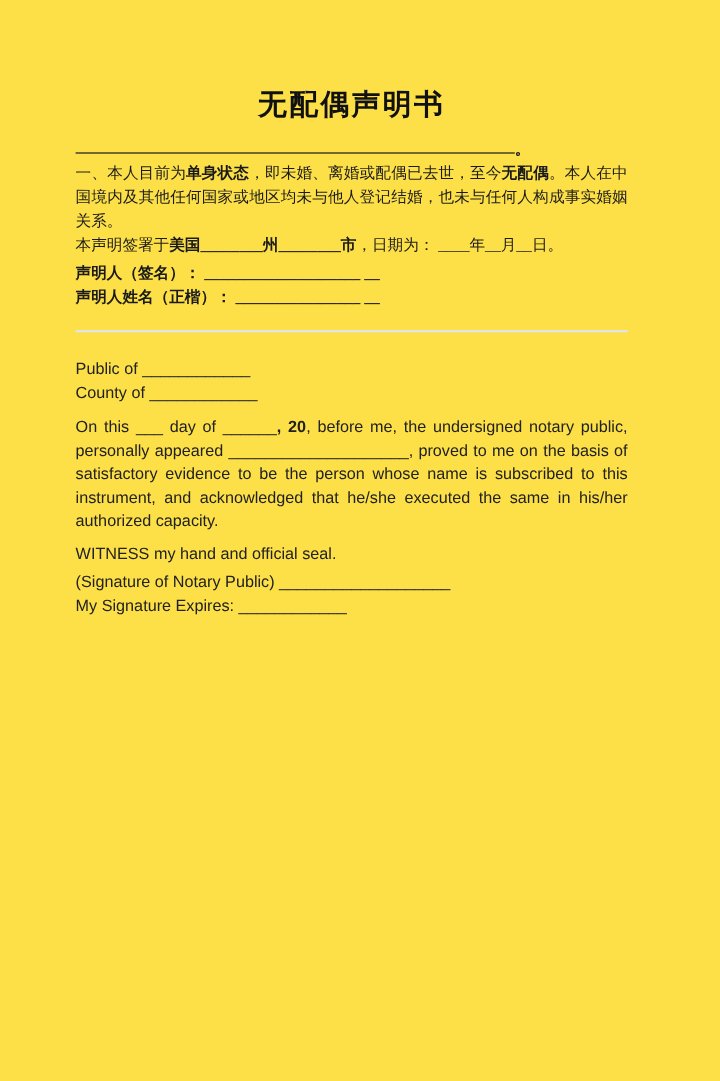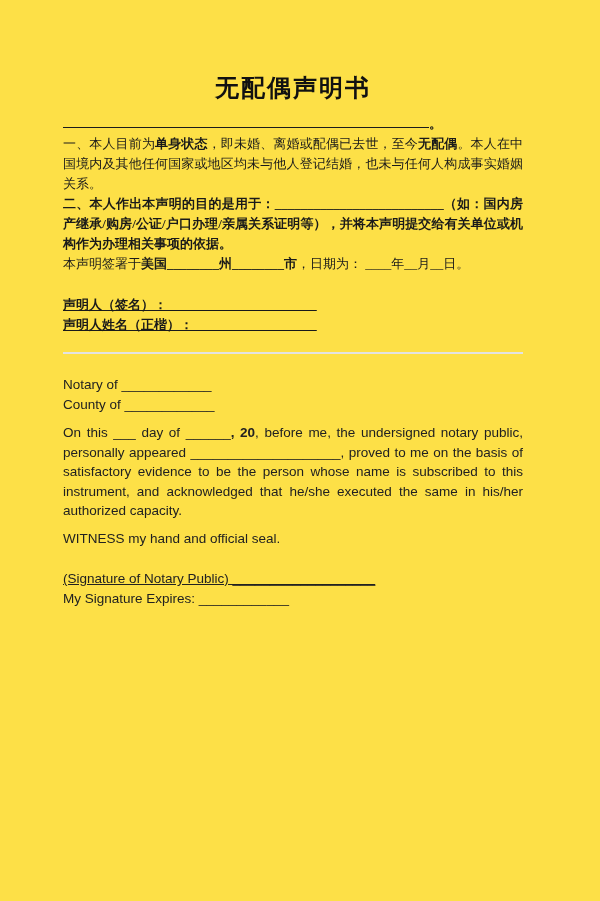--- a/index.html
+++ b/index.html
@@ -33,21 +33,21 @@
   }
   .divider { height: 2px; background: #e3e3e3; margin-top: 17px; }
   .en {
     font-family: "Liberation Sans", "DejaVu Sans", sans-serif;
     font-size: 13.5px; line-height: 19.5px; color: #212121;
   }
   .mt8  { margin-top: 8px; }
   .mt9  { margin-top: 9px; }
   .mt10 { }
   .mt11 { margin-top: 11px; }
-  .mt13 { margin-top: 21px; text-decoration: underline; }
+  .mt13 { margin-top: 4px; }
   .mt21 { margin-top: 21px; }
 </style>
 </head>
 <body>
 
 <div class="page">
   <div class="content">
 
     <h1 class="title">无配偶声明书</h1>
 
@@ -55,36 +55,35 @@
       <div>
         <span class="blankline"></span><span>。</span>
       </div>
     </div>
 
 
     <div class="cn just mt10">
       <span>一、本人目前为</span><span class="b">单身状态</span><span>，即未婚、离婚或配偶已去世，至今</span><span class="b">无配偶</span><span>。本人在中国境内及其他任何国家或地区均未与他人登记结婚，也未与任何人构成事实婚姻关系。</span>
     </div>
 
-    <div class="cn b just mt10">二、本人作出本声明的目的是用于：__________________________（如：国内房产继承/购房/公证/户口办理/亲属关系证明等），并将本声明提交给有关单位或机构作为办理相关事项的依据。</div>
 
 
     <div class="cn mt10">
       <span>本声明签署于</span><span class="b">美国________州________市</span><span>，日期为： ____年__月__日。</span>
     </div>
 
     <div class="cn b mt13">
       <div>声明人（签名）： ____________________ __</div>
       <div>声明人姓名（正楷）： ________________ __</div>
     </div>
 
     <div class="divider"></div>
 
     <div class="en mt21">
-      <div>Notary of ____________</div>
+      <div>Public of ____________</div>
       <div>County of ____________</div>
 
       <div class="just mt9">
         <span>On this ___ day of ______</span><span class="b">, 20</span><span>, before me, the undersigned notary public, personally appeared ____________________, proved to me on the basis of satisfactory evidence to be the person whose name is subscribed to this instrument, and acknowledged that he/she executed the same in his/her authorized capacity.</span>
       </div>
 
       <div class="mt8">WITNESS my hand and official seal.</div>
 
       <div class="mt13">(Signature of Notary Public) ___________________</div>
       <div>My Signature Expires: ____________</div>

